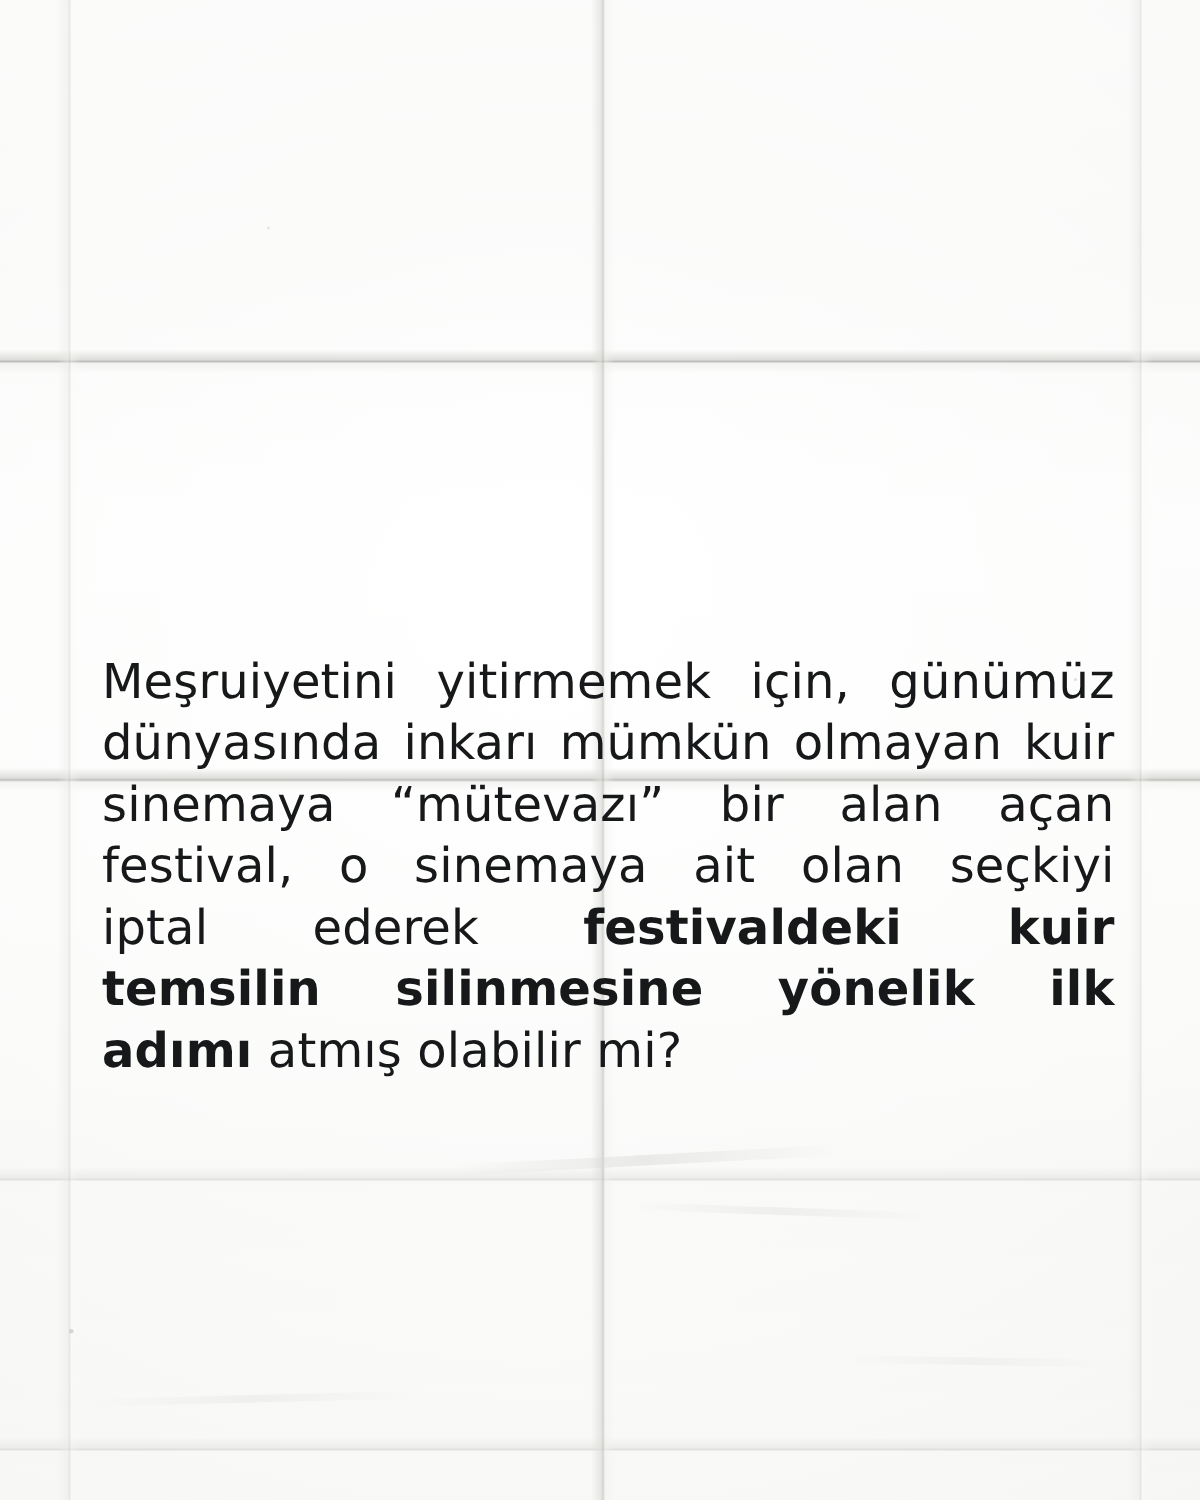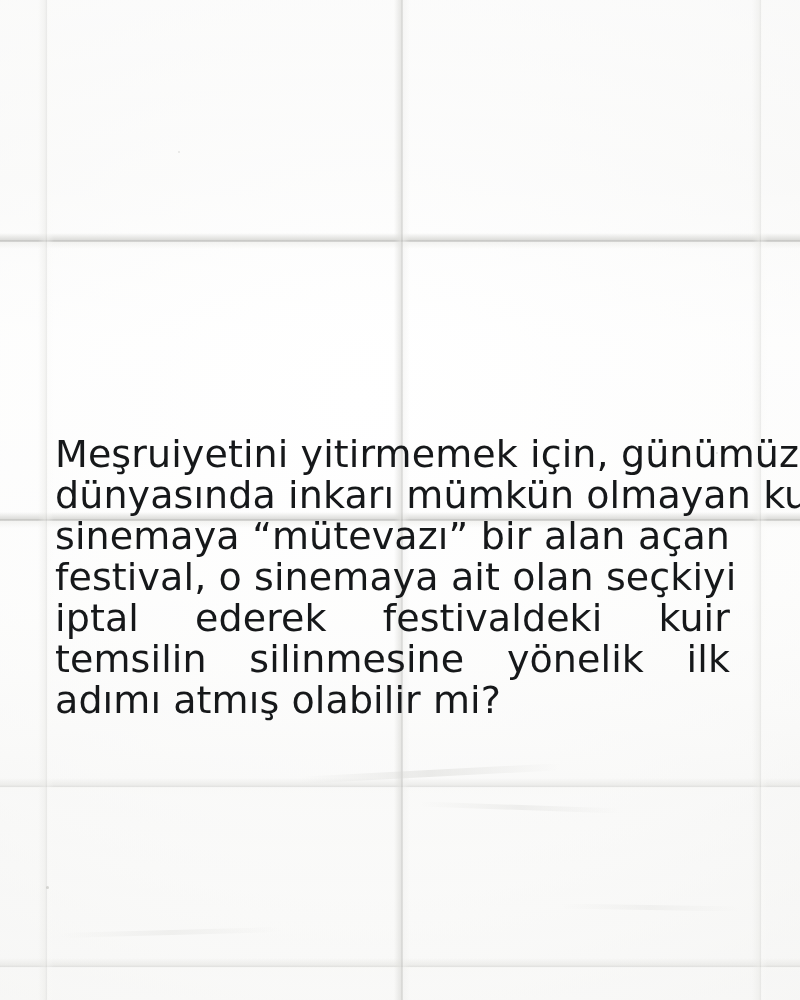--- a/index.html
+++ b/index.html
@@ -92,37 +92,37 @@
   .speck {
     position: absolute;
     background: #b9b9b4;
     border-radius: 50%;
     pointer-events: none;
   }
 
   
   .text-block {
     position: absolute;
-    left: 55px;
+    left: 68px;
     top: 352px;
     width: 675px;
     color: #16181a;
-    font-size: 38px;
+    font-size: 32px;
     line-height: 41px;
     text-align: justify;
     letter-spacing: 0.1px;
     white-space: pre-wrap;
   }
   .text-block .para {
     margin: 0;
     text-align: justify;
     text-justify: inter-word;
   }
   .bold {
-    font-weight: 400;
+    font-weight: 700;
   }
   
   .line {
     display: block;
     text-align: justify;
     text-align-last: justify;
     white-space: nowrap;
   }
   .line.last {
     text-align-last: left;

